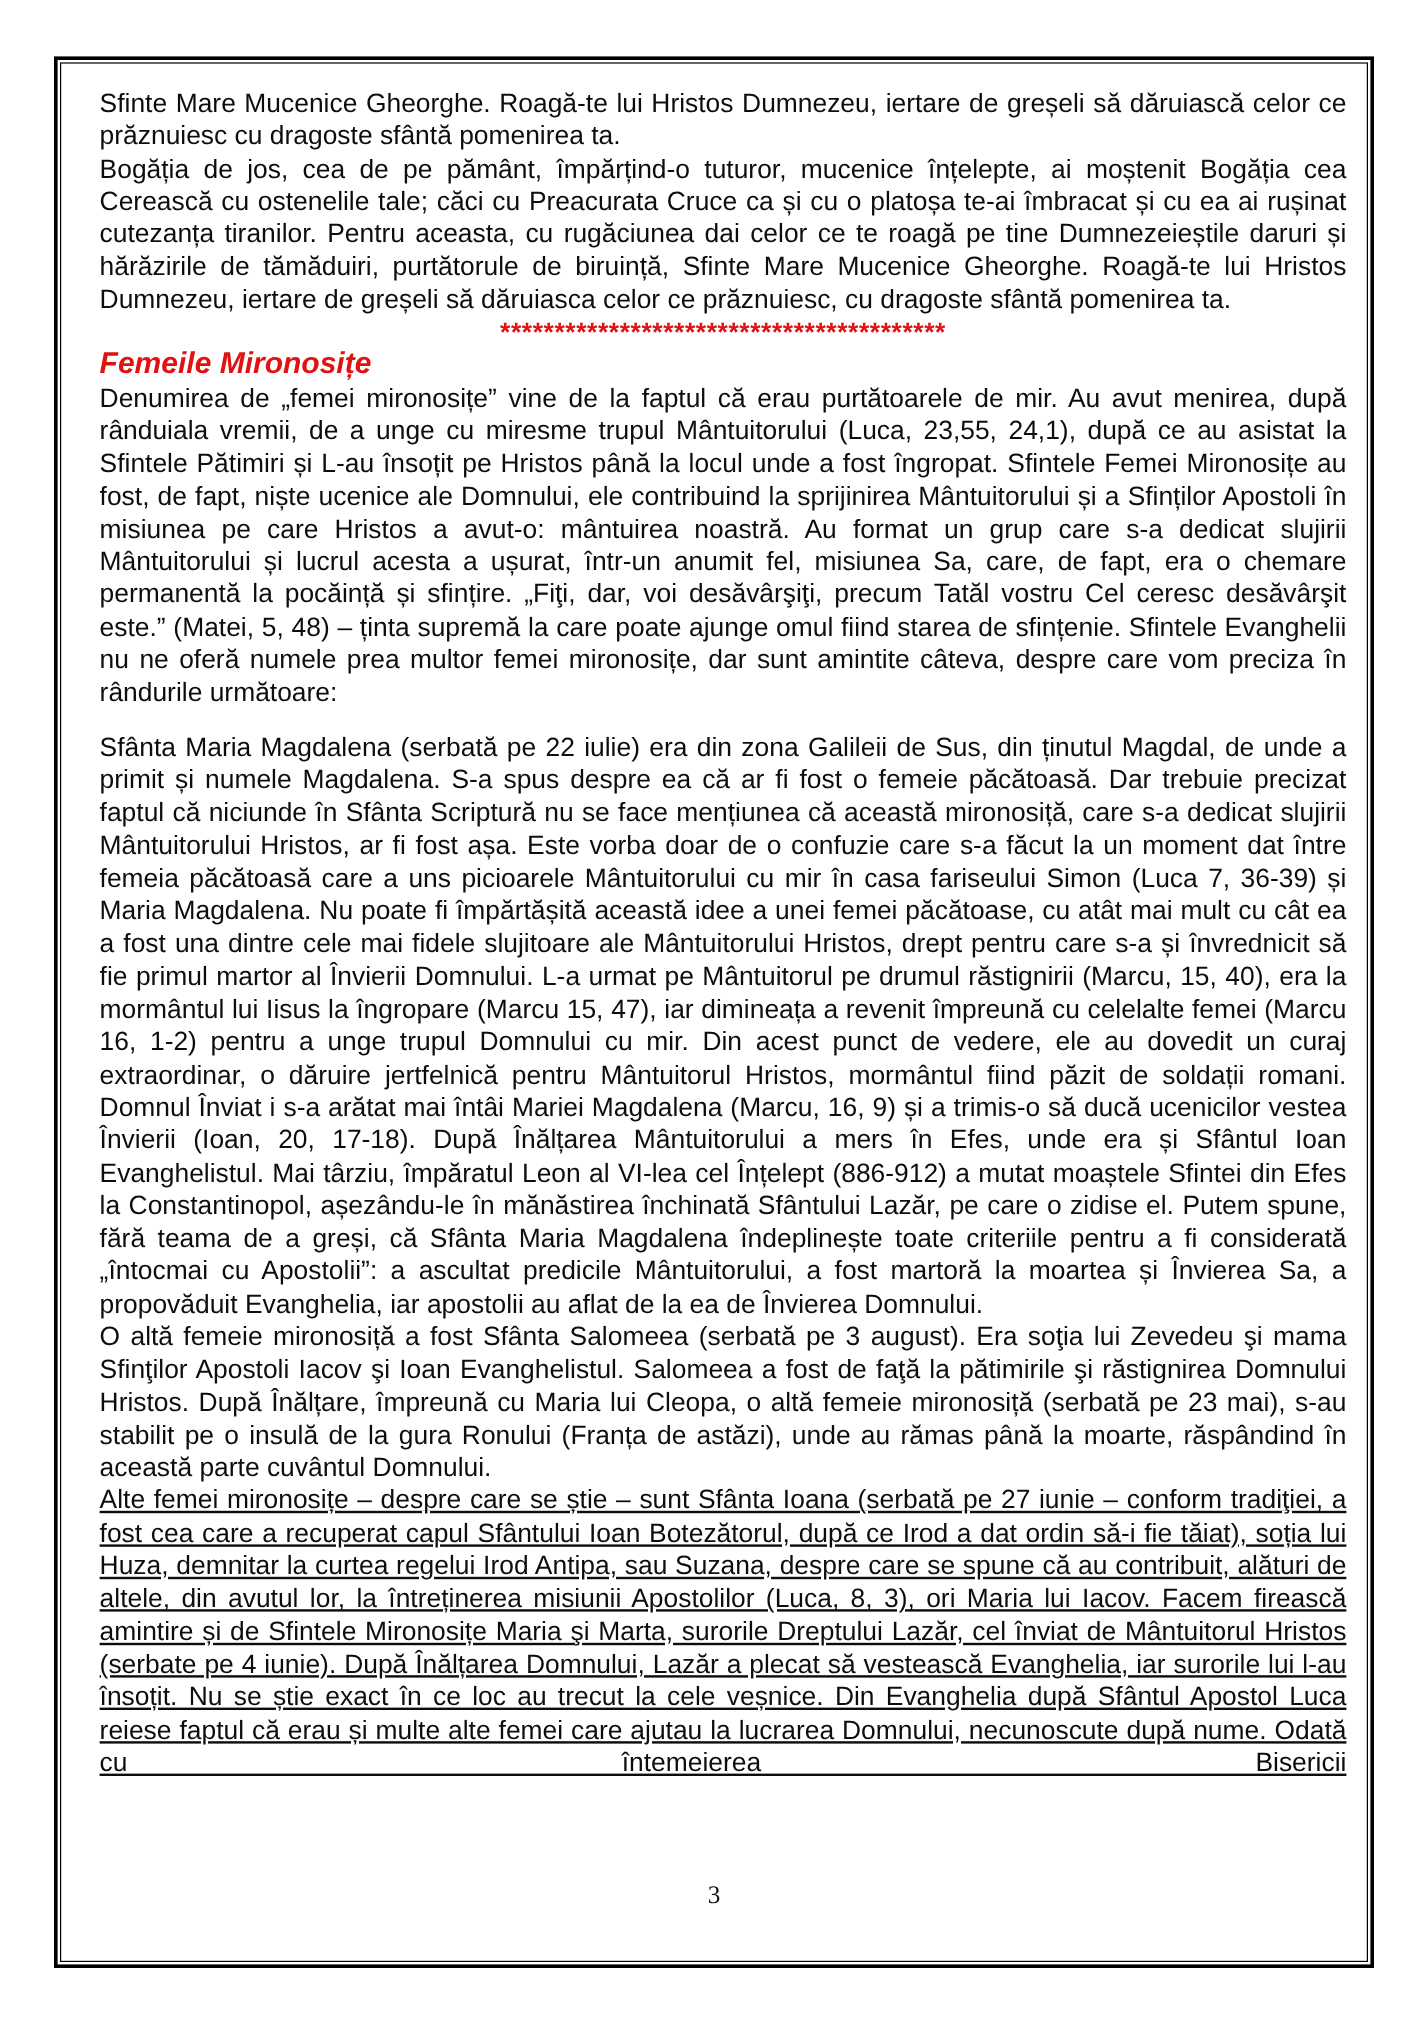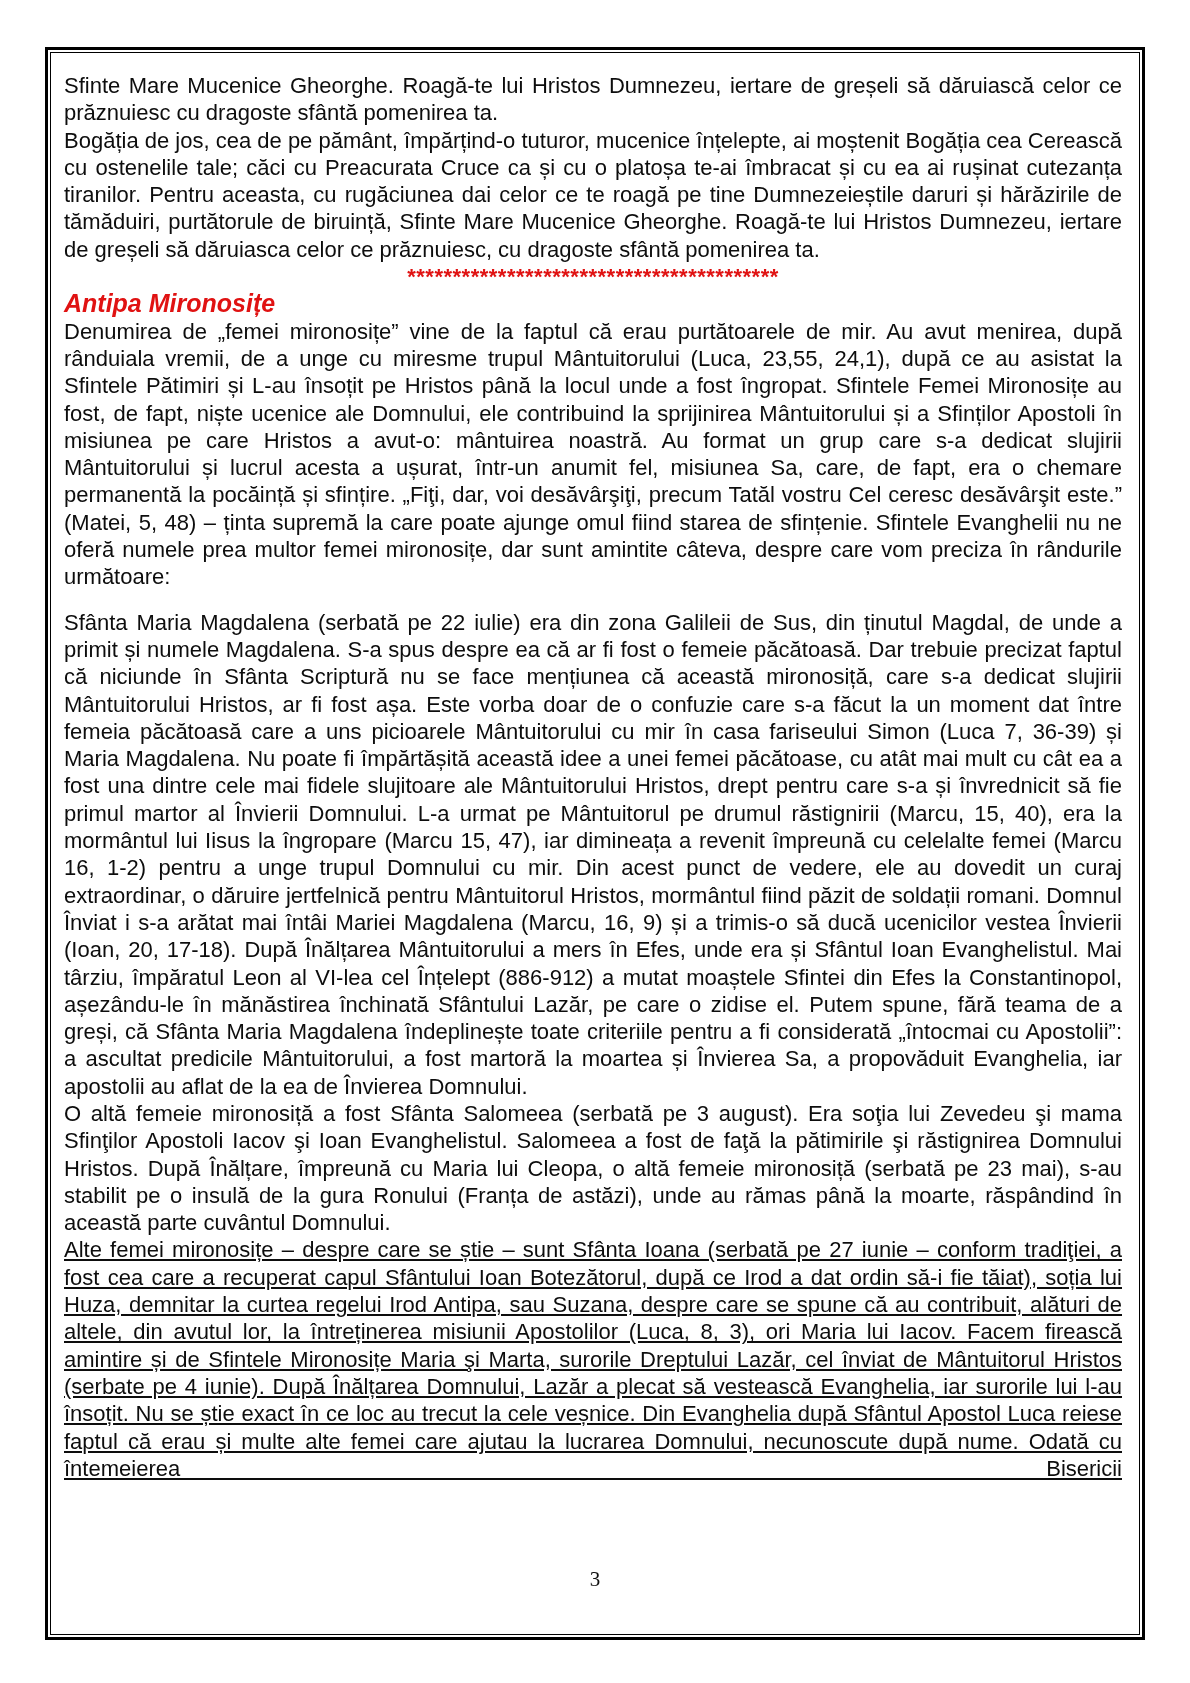--- a/index.html
+++ b/index.html
@@ -24,21 +24,21 @@
     bottom: 43px;
     border: 3px solid #000000;
   }
   .frame-inner {
     position: absolute;
     inset: 2px;
     border: 1px solid #000000;
   }
   .content {
     position: absolute;
-    left: 13px;
+    left: 32px;
     right: 17px;
     top: 19px;
     color: #0d0d0d;
     font-size: 22px;
     line-height: 27.3px;
   }
   .para {
     margin: 0;
     text-align: justify;
   }
@@ -84,21 +84,21 @@
 <div class="page">
   <div class="frame-outer">
     <div class="frame-inner">
 
       <div class="content">
         <p class="para">Sfinte Mare Mucenice Gheorghe. Roagă-te lui Hristos Dumnezeu, iertare de greșeli să dăruiască celor ce prăznuiesc cu dragoste sfântă pomenirea ta.</p>
         <p class="para">Bogăția de jos, cea de pe pământ, împărțind-o tuturor, mucenice înțelepte, ai moștenit Bogăția cea Cerească cu ostenelile tale; căci cu Preacurata Cruce ca și cu o platoșa te-ai îmbracat și cu ea ai rușinat cutezanța tiranilor. Pentru aceasta, cu rugăciunea dai celor ce te roagă pe tine Dumnezeieștile daruri și hărăzirile de tămăduiri, purtătorule de biruință, Sfinte Mare Mucenice Gheorghe. Roagă-te lui Hristos Dumnezeu, iertare de greșeli să dăruiasca celor ce prăznuiesc, cu dragoste sfântă pomenirea ta.</p>
 
         <div class="separator">*****************************************</div>
 
-        <h2 class="heading">Antipa Mironosițe</h2>
+        <h2 class="heading">Femeile Mironosițe</h2>
 
         <p class="para">Denumirea de „femei mironosițe” vine de la faptul că erau purtătoarele de mir. Au avut menirea, după rânduiala vremii, de a unge cu miresme trupul Mântuitorului (Luca, 23,55, 24,1), după ce au asistat la Sfintele Pătimiri și L-au însoțit pe Hristos până la locul unde a fost îngropat. Sfintele Femei Mironosițe au fost, de fapt, niște ucenice ale Domnului, ele contribuind la sprijinirea Mântuitorului și a Sfinților Apostoli în misiunea pe care Hristos a avut-o: mântuirea noastră. Au format un grup care s-a dedicat slujirii Mântuitorului și lucrul acesta a ușurat, într-un anumit fel, misiunea Sa, care, de fapt, era o chemare permanentă la pocăință și sfințire. „Fiţi, dar, voi desăvârşiţi, precum Tatăl vostru Cel ceresc desăvârşit este.” (Matei, 5, 48) – ținta supremă la care poate ajunge omul fiind starea de sfințenie. Sfintele Evanghelii nu ne oferă numele prea multor femei mironosițe, dar sunt amintite câteva, despre care vom preciza în rândurile următoare:</p>
 
         <div class="blank-line"></div>
 
         <p class="para">Sfânta Maria Magdalena (serbată pe 22 iulie) era din zona Galileii de Sus, din ținutul Magdal, de unde a primit și numele Magdalena. S-a spus despre ea că ar fi fost o femeie păcătoasă. Dar trebuie precizat faptul că niciunde în Sfânta Scriptură nu se face mențiunea că această mironosiță, care s-a dedicat slujirii Mântuitorului Hristos, ar fi fost așa. Este vorba doar de o confuzie care s-a făcut la un moment dat între femeia păcătoasă care a uns picioarele Mântuitorului cu mir în casa fariseului Simon (Luca 7, 36-39) și Maria Magdalena. Nu poate fi împărtășită această idee a unei femei păcătoase, cu atât mai mult cu cât ea a fost una dintre cele mai fidele slujitoare ale Mântuitorului Hristos, drept pentru care s-a și învrednicit să fie primul martor al Învierii Domnului. L-a urmat pe Mântuitorul pe drumul răstignirii (Marcu, 15, 40), era la mormântul lui Iisus la îngropare (Marcu 15, 47), iar dimineața a revenit împreună cu celelalte femei (Marcu 16, 1-2) pentru a unge trupul Domnului cu mir. Din acest punct de vedere, ele au dovedit un curaj extraordinar, o dăruire jertfelnică pentru Mântuitorul Hristos, mormântul fiind păzit de soldații romani. Domnul Înviat i s-a arătat mai întâi Mariei Magdalena (Marcu, 16, 9) și a trimis-o să ducă ucenicilor vestea Învierii (Ioan, 20, 17-18). După Înălțarea Mântuitorului a mers în Efes, unde era și Sfântul Ioan Evanghelistul. Mai târziu, împăratul Leon al VI-lea cel Înțelept (886-912) a mutat moaștele Sfintei din Efes la Constantinopol, așezându-le în mănăstirea închinată Sfântului Lazăr, pe care o zidise el. Putem spune, fără teama de a greși, că Sfânta Maria Magdalena îndeplinește toate criteriile pentru a fi considerată „întocmai cu Apostolii”: a ascultat predicile Mântuitorului, a fost martoră la moartea și Învierea Sa, a propovăduit Evanghelia, iar apostolii au aflat de la ea de Învierea Domnului.</p>
         <p class="para">O altă femeie mironosiță a fost Sfânta Salomeea (serbată pe 3 august). Era soţia lui Zevedeu şi mama Sfinţilor Apostoli Iacov şi Ioan Evanghelistul. Salomeea a fost de faţă la pătimirile şi răstignirea Domnului Hristos. După Înălțare, împreună cu Maria lui Cleopa, o altă femeie mironosiță (serbată pe 23 mai), s-au stabilit pe o insulă de la gura Ronului (Franța de astăzi), unde au rămas până la moarte, răspândind în această parte cuvântul Domnului.</p>
         <p class="para cont">Alte femei mironosițe – despre care se știe – sunt Sfânta Ioana (serbată pe 27 iunie – conform tradiţiei, a fost cea care a recuperat capul Sfântului Ioan Botezătorul, după ce Irod a dat ordin să-i fie tăiat), soția lui Huza, demnitar la curtea regelui Irod Antipa, sau Suzana, despre care se spune că au contribuit, alături de altele, din avutul lor, la întreținerea misiunii Apostolilor (Luca, 8, 3), ori Maria lui Iacov. Facem firească amintire și de Sfintele Mironosițe Maria şi Marta, surorile Dreptului Lazăr, cel înviat de Mântuitorul Hristos (serbate pe 4 iunie). După Înălțarea Domnului, Lazăr a plecat să vestească Evanghelia, iar surorile lui l-au însoțit. Nu se știe exact în ce loc au trecut la cele veșnice. Din Evanghelia după Sfântul Apostol Luca reiese faptul că erau și multe alte femei care ajutau la lucrarea Domnului, necunoscute după nume. Odată cu întemeierea Bisericii</p>
       </div>
 

